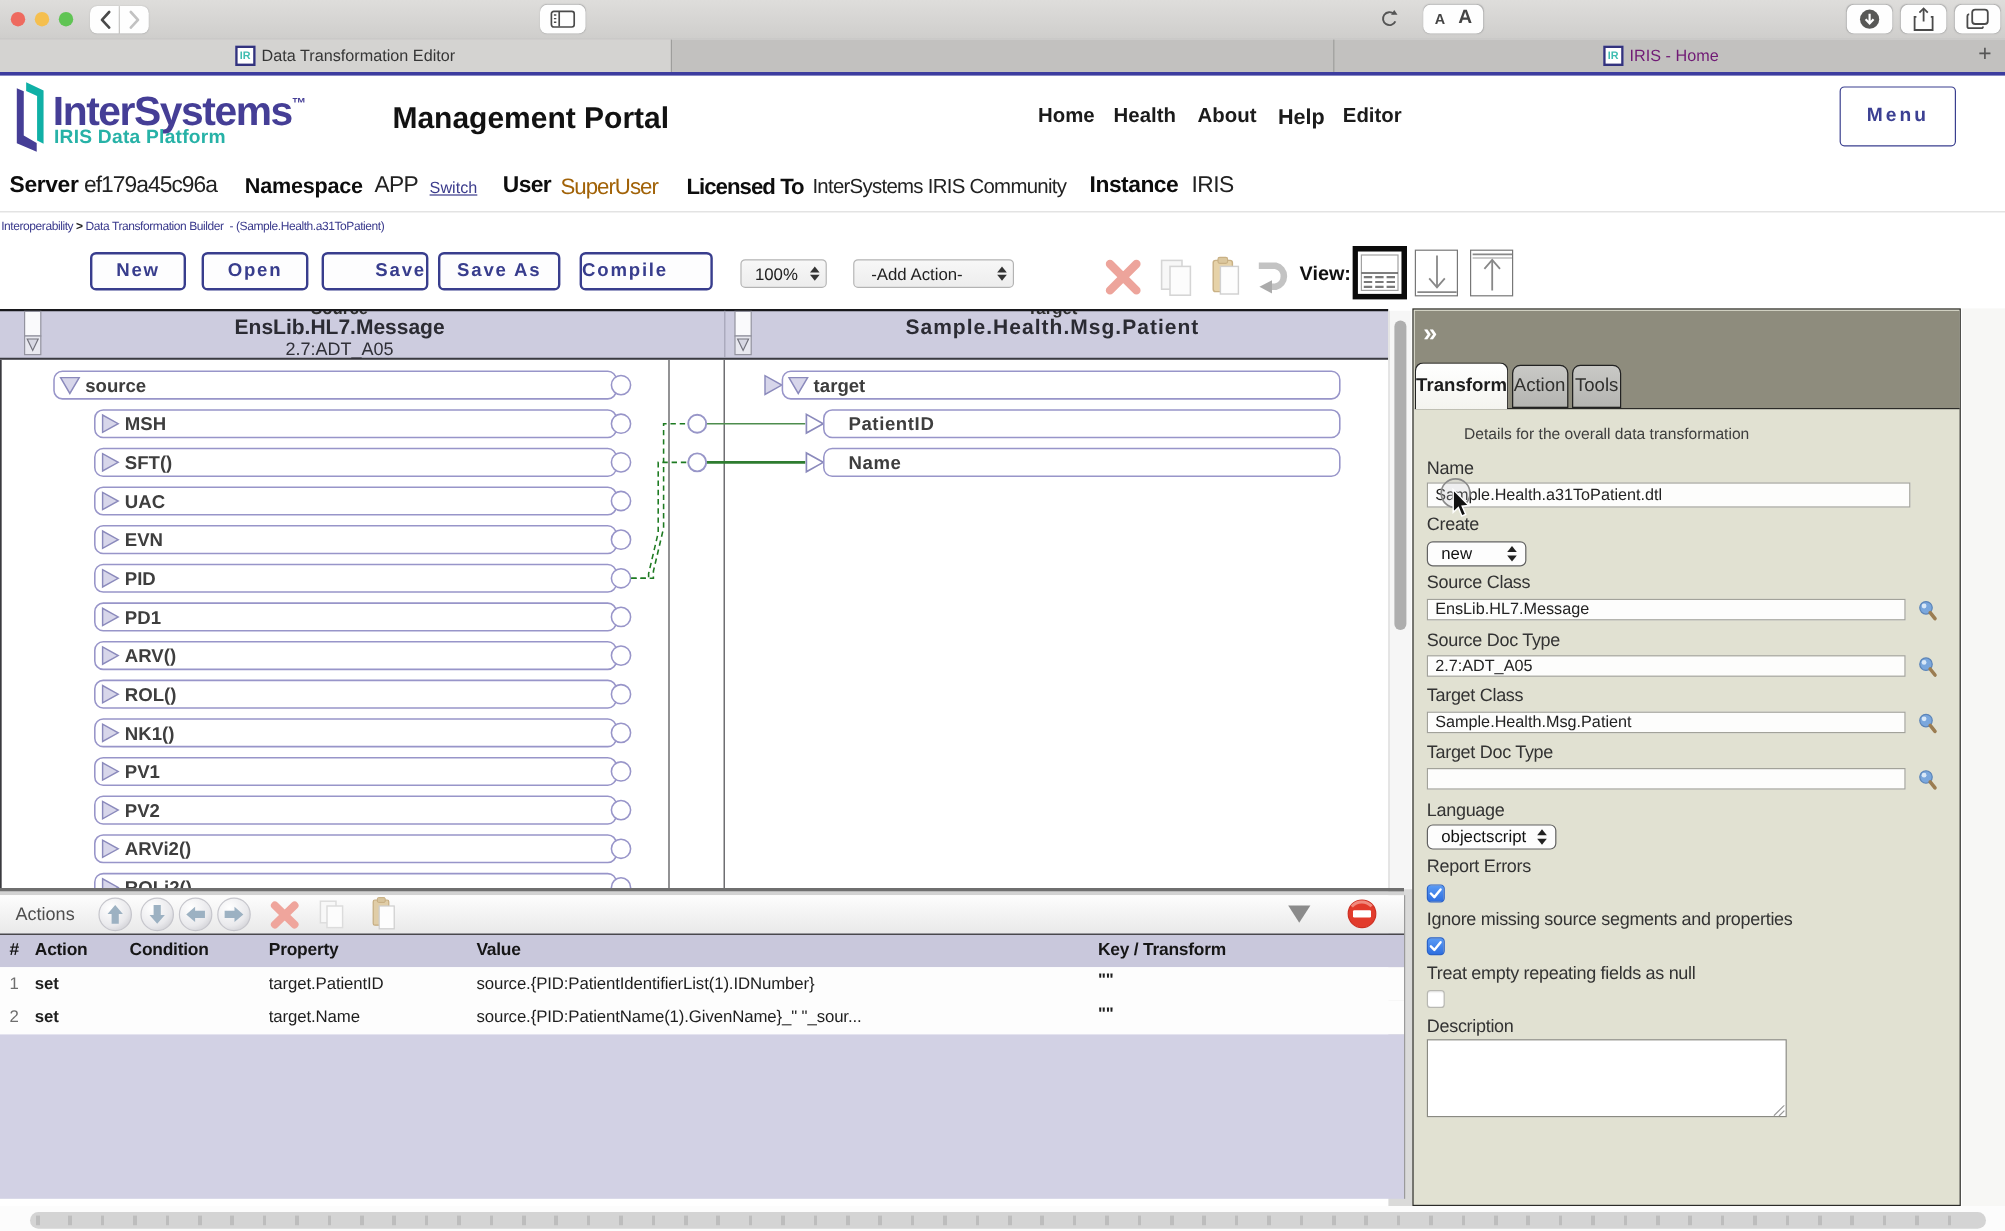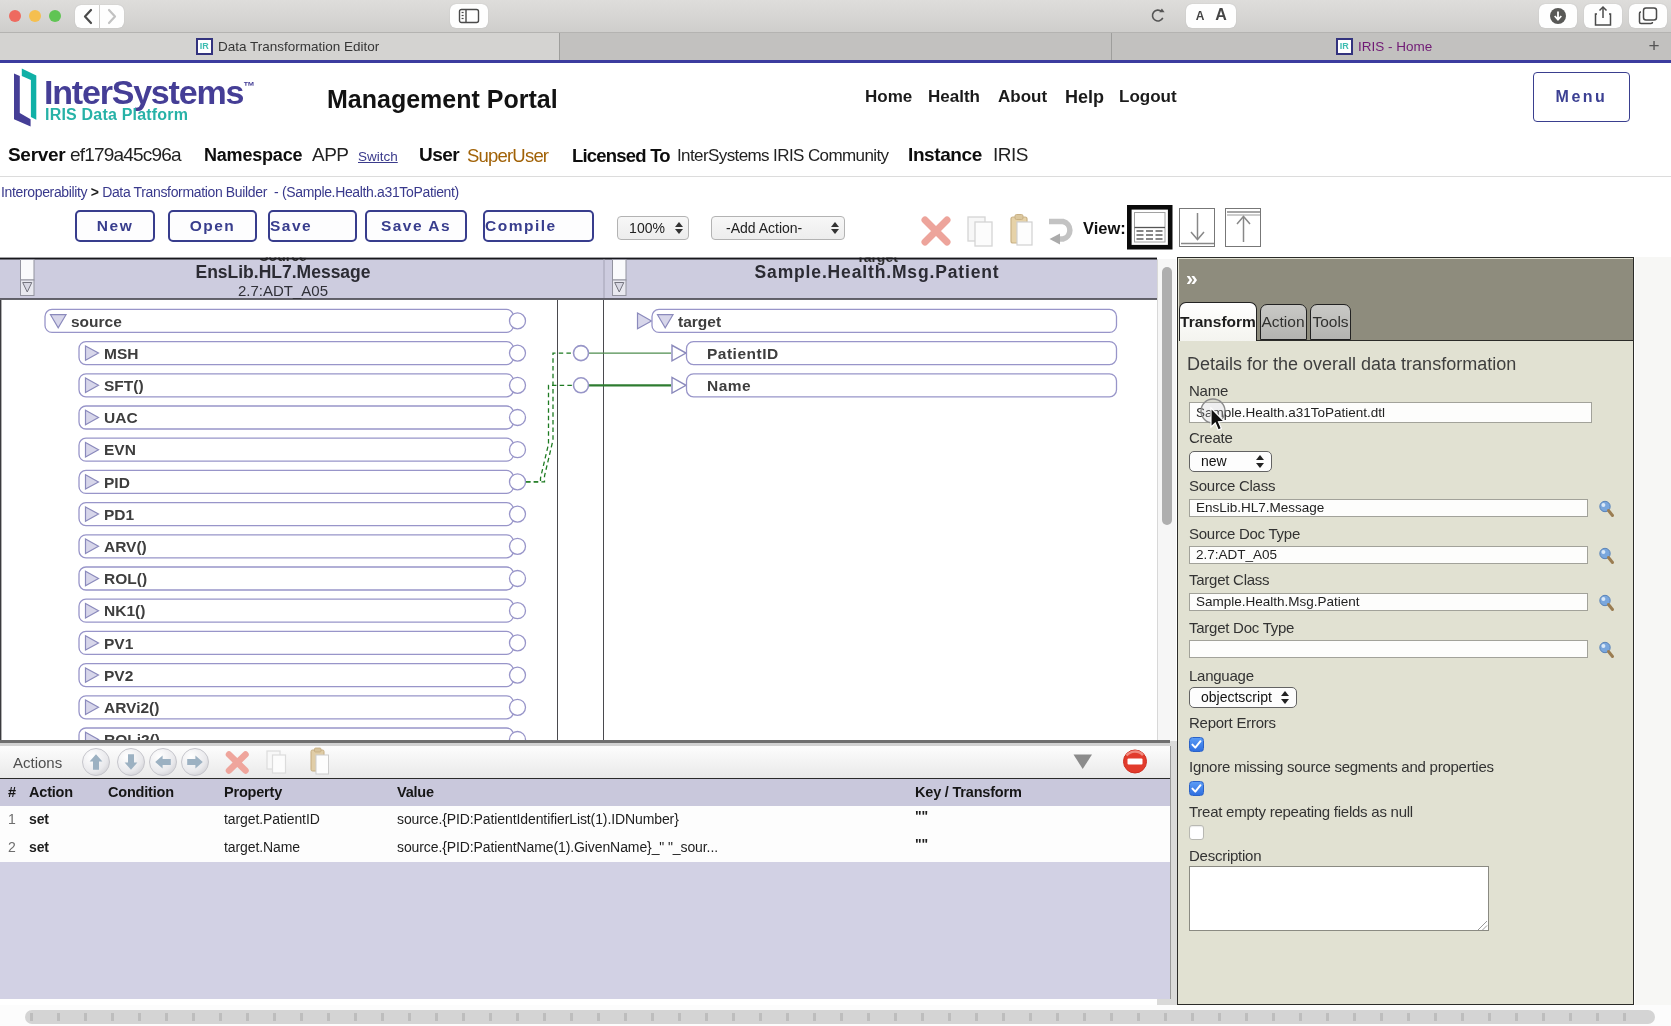--- a/index.html
+++ b/index.html
@@ -67,39 +67,39 @@
   <polygon points="14,10.5 19.8,13 19.8,50 30.6,56.2 30.6,63.5 14,56.3" fill="#453e96"></polygon>
   <polygon points="21.8,5.5 36.3,12.4 36.3,56.7 30.9,54.1 30.9,17.1 21.8,12.9" fill="#10b0a6"></polygon>
 </svg>
 <div class="a" style="left:44px;top:69px;color:#453e96;font-size:34px;font-weight:bold;letter-spacing:-1.2px;line-height:34px">InterSystems<span style="font-size:12px;vertical-align:14px;letter-spacing:0">™</span></div>
 <div class="a" style="left:45px;top:106px;color:#27b2a7;font-size:16px;font-weight:bold;letter-spacing:0.2px">IRIS Data Platform</div>
 <div class="a" style="left:327px;top:85px;color:#121212;font-size:25px;font-weight:bold;letter-spacing:0px">Management Portal</div>
 <div class="a" style="left:865px;top:87px;color:#1b1b1b;font-size:17px;font-weight:bold">Home</div>
 <div class="a" style="left:928px;top:87px;color:#1b1b1b;font-size:17px;font-weight:bold">Health</div>
 <div class="a" style="left:998px;top:87px;color:#1b1b1b;font-size:17px;font-weight:bold">About</div>
 <div class="a" style="left:1065px;top:87px;color:#1b1b1b;font-size:18px;font-weight:bold">Help</div>
-<div class="a" style="left:1119px;top:87px;color:#1b1b1b;font-size:17px;font-weight:bold">Logout</div>
+<div class="a" style="left:1119px;top:87px;color:#1b1b1b;font-size:17px;font-weight:bold">Editor</div>
 <div class="a" style="left:1533px;top:72px;width:97px;height:50px;border:1.5px solid #3a3f8f;border-radius:4px;color:#3c4093;font-size:16px;font-weight:bold;letter-spacing:2.5px;text-align:center;line-height:47px">Menu</div>
 <div class="a" style="left:8px;top:144px;color:#0d0d0d;font-size:19px;font-weight:bold;letter-spacing:-0.3px">Server</div>
 <div class="a" style="left:70px;top:144px;color:#222;font-size:19px;letter-spacing:-0.8px">ef179a45c96a</div>
 <div class="a" style="left:204px;top:144.5px;color:#0d0d0d;font-size:18px;font-weight:bold;letter-spacing:-0.2px">Namespace</div>
 <div class="a" style="left:312px;top:144px;color:#222;font-size:19px;letter-spacing:-0.5px">APP</div>
 <div class="a" style="left:358px;top:149px;color:#3b3b8c;font-size:13.5px;text-decoration:underline">Switch</div>
 <div class="a" style="left:419px;top:144px;color:#0d0d0d;font-size:19px;font-weight:bold;letter-spacing:-0.5px">User</div>
 <div class="a" style="left:467px;top:144.5px;color:#a16207;font-size:18.5px;letter-spacing:-0.8px">SuperUser</div>
 <div class="a" style="left:572px;top:144.5px;color:#0d0d0d;font-size:18.5px;font-weight:bold;letter-spacing:-0.8px">Licensed To</div>
 <div class="a" style="left:677px;top:146px;color:#222;font-size:17px;letter-spacing:-0.6px">InterSystems IRIS Community</div>
 <div class="a" style="left:908px;top:144px;color:#0d0d0d;font-size:19px;font-weight:bold;letter-spacing:-0.4px">Instance</div>
 <div class="a" style="left:993px;top:144px;color:#222;font-size:19px;letter-spacing:-0.5px">IRIS</div>
 <div class="a" style="left:0;top:176px;width:1671px;height:1px;background:#dcdcdc"></div>
 
-<div class="a" style="left:1px;top:184px;font-size:14px;letter-spacing:-0.35px;color:#39398c">Interoperability <span style="color:#1c1c1c;font-weight:bold">&gt;</span> Data Transformation Builder &nbsp;- (Sample.Health.a31ToPatient)</div>
+<div class="a" style="left:1px;top:184px;font-size:10px;letter-spacing:-0.35px;color:#39398c">Interoperability <span style="color:#1c1c1c;font-weight:bold">&gt;</span> Data Transformation Builder &nbsp;- (Sample.Health.a31ToPatient)</div>
 <div class="a" style="left:75px;top:210px;width:80px;height:32px;border:2px solid #383d8d;border-radius:5px;background:#fdfdfe;color:#383d8d;font-size:15.5px;font-weight:bold;letter-spacing:1.5px;text-align:center;line-height:28px">New</div>
 <div class="a" style="left:168px;top:210px;width:89px;height:32px;border:2px solid #383d8d;border-radius:5px;background:#fdfdfe;color:#383d8d;font-size:15.5px;font-weight:bold;letter-spacing:1.5px;text-align:center;line-height:28px">Open</div>
-<div class="a" style="left:268px;top:210px;width:89px;height:32px;border:2px solid #383d8d;border-radius:5px;background:#fdfdfe;color:#383d8d;font-size:15.5px;font-weight:bold;letter-spacing:1.5px;text-align:left;line-height:28px">Save</div>
+<div class="a" style="left:268px;top:210px;width:89px;height:32px;border:2px solid #383d8d;border-radius:5px;background:#fdfdfe;color:#383d8d;font-size:15.5px;font-weight:bold;letter-spacing:1.5px;text-align:right;line-height:28px">Save</div>
 <div class="a" style="left:365px;top:210px;width:102px;height:32px;border:2px solid #383d8d;border-radius:5px;background:#fdfdfe;color:#383d8d;font-size:15.5px;font-weight:bold;letter-spacing:1.5px;text-align:center;line-height:28px">Save As</div>
 <div class="a" style="left:483px;top:210px;width:111px;height:32px;border:2px solid #383d8d;border-radius:5px;background:#fdfdfe;color:#383d8d;font-size:15.5px;font-weight:bold;letter-spacing:1.5px;line-height:28px">Compile</div>
 <div class="a" style="left:617px;top:216px;width:72px;height:24px;background:linear-gradient(#f7f7f7,#ededed);border:1px solid #b3b3b3;border-radius:4px;color:#222;font-size:14px;line-height:22px;padding-left:0px;text-align:center;padding-right:12px">100%<span style="position:absolute;right:5px;top:5.0px;width:0;height:0;border-left:4.5px solid transparent;border-right:4.5px solid transparent;border-bottom:5.5px solid #333"></span><span style="position:absolute;right:5px;top:12.0px;width:0;height:0;border-left:4.5px solid transparent;border-right:4.5px solid transparent;border-top:5.5px solid #333"></span></div>
 <div class="a" style="left:711px;top:216px;width:134px;height:24px;background:linear-gradient(#f7f7f7,#ededed);border:1px solid #b3b3b3;border-radius:4px;color:#222;font-size:14px;line-height:22px;padding-left:14px;text-align:left">-Add Action-<span style="position:absolute;right:5px;top:5.0px;width:0;height:0;border-left:4.5px solid transparent;border-right:4.5px solid transparent;border-bottom:5.5px solid #333"></span><span style="position:absolute;right:5px;top:12.0px;width:0;height:0;border-left:4.5px solid transparent;border-right:4.5px solid transparent;border-top:5.5px solid #333"></span></div>
 
 <svg class="a" style="left:915px;top:205px" width="175" height="47">
   <path d="M10,15 L32,37 M32,15 L10,37" stroke="#eda49b" stroke-width="7" stroke-linecap="round"></path>
   <g stroke="#d5d5d5" fill="#f7f7f7" stroke-width="1.3">
     <rect x="53" y="12" width="17" height="24"></rect>
     <rect x="60" y="17" width="17" height="24" fill="#fcfcfc"></rect>
@@ -304,21 +304,21 @@
 </div>
 <div class="a" style="left:0;top:862px;width:1170px;height:137px;background:#d2d1e4"></div>
 
 <div class="a" style="left:1177px;top:257px;width:457px;height:748px;border:1.5px solid #2b2b28;background:#e1e1d2"></div>
 <div class="a" style="left:1178.5px;top:258.5px;width:454px;height:81.5px;background:#8e8c7d"></div>
 <div class="a" style="left:1186px;top:266px;color:#fff;font-size:21px;font-weight:bold">»</div>
 <div class="a" style="left:1178.5px;top:339.5px;width:454px;height:1.5px;background:#2b2b28"></div>
 <div class="a" style="left:1179px;top:302px;width:78px;height:39px;background:linear-gradient(#ffffff,#f4f4ef);border:1.5px solid #222;border-bottom:none;border-radius:7px 7px 0 0;color:#1d1d1d;font-size:15.5px;font-weight:bold;text-align:center;line-height:37px;z-index:3">Transform</div>
 <div class="a" style="left:1259.5px;top:303.5px;width:47px;height:36px;background:linear-gradient(#c9c9c6,#b4b4b1);border:1.5px solid #222;border-radius:7px 7px 0 0;color:#30302e;font-size:15.5px;text-align:center;line-height:34px">Action</div>
 <div class="a" style="left:1310px;top:303.5px;width:41px;height:36px;background:linear-gradient(#c9c9c6,#b4b4b1);border:1.5px solid #222;border-radius:7px 7px 0 0;color:#30302e;font-size:15.5px;text-align:center;line-height:34px">Tools</div>
-<div class="a" style="left:1187px;top:354px;color:#3e3e3e;font-size:18px">Details for the overall data transformation</div>
+<div class="a" style="left:1220px;top:354px;color:#3e3e3e;font-size:13px">Details for the overall data transformation</div>
 <div class="a" style="left:1189px;top:382px;color:#333;font-size:15px;letter-spacing:-0.25px">Name</div>
 <div class="a" style="left:1189px;top:402px;width:403px;height:21px;background:#fdfdfc;border:1px solid #a2a29a;font-size:13.5px;color:#222;line-height:19px;padding-left:6px;overflow:hidden">Sample.Health.a31ToPatient.dtl</div>
 <div class="a" style="left:1189px;top:429px;color:#333;font-size:15px;letter-spacing:-0.25px">Create</div>
 <div class="a" style="left:1189px;top:451px;width:83px;height:21px;background:#fdfdfd;border:1.5px solid #636363;border-radius:5px;font-size:14px;color:#111;line-height:18px;padding-left:11px">new<span style="position:absolute;right:7px;top:3.0px;width:0;height:0;border-left:4px solid transparent;border-right:4px solid transparent;border-bottom:5px solid #222"></span><span style="position:absolute;right:7px;top:10.5px;width:0;height:0;border-left:4px solid transparent;border-right:4px solid transparent;border-top:5px solid #222"></span></div>
 <div class="a" style="left:1189px;top:477px;color:#333;font-size:15px;letter-spacing:-0.25px">Source Class</div>
 <div class="a" style="left:1189px;top:499px;width:399px;height:18px;background:#fdfdfc;border:1px solid #a2a29a;font-size:13.5px;color:#222;line-height:16px;padding-left:6px;overflow:hidden">EnsLib.HL7.Message</div>
 <svg class="a" style="left:1598px;top:500px" width="17" height="18">
     <circle cx="7" cy="6.5" r="5.2" fill="#7aa7dd" stroke="#5b84b8" stroke-width="1"></circle>
     <circle cx="5.4" cy="5" r="2" fill="#d9e8f8"></circle>
     <line x1="10.5" y1="10.5" x2="14.5" y2="15.5" stroke="#9b7d52" stroke-width="3" stroke-linecap="round"></line>

